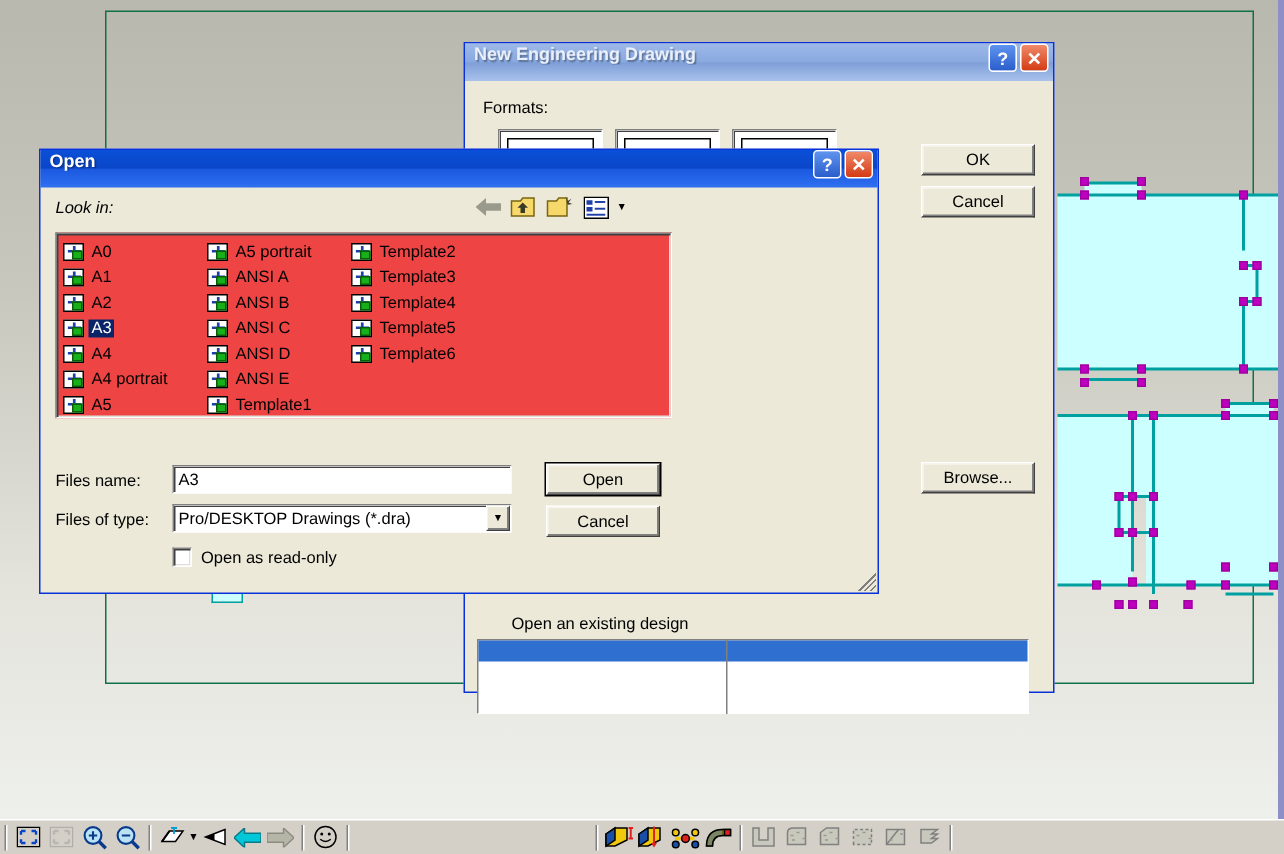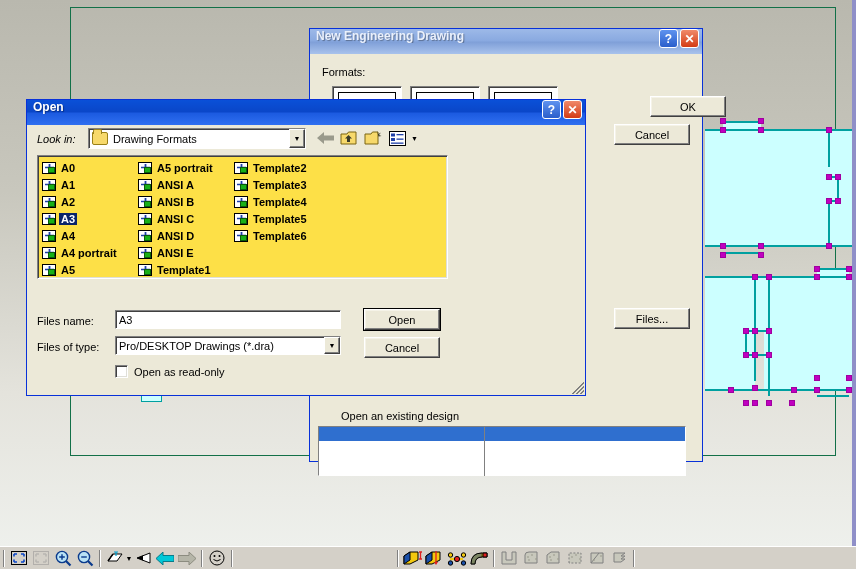--- a/index.html
+++ b/index.html
@@ -104,24 +104,23 @@
     width:16px; height:13px; position:relative; flex:0 0 auto;
     background:#f7d96b; border:1px solid #9a8018; border-radius:0 2px 2px 2px;
   }
   .folder-ico:before {
     content:""; position:absolute; left:0; top:-4px; width:7px; height:4px;
     background:#f7d96b; border:1px solid #9a8018; border-bottom:none;
     border-radius:2px 2px 0 0;
   }
   #open-filelist {
     position:absolute; left:10px; top:30px; width:411px; height:124px;
-    background:#fde047; padding:3px 0 0 3px;
+    background:#ef4444; padding:3px 0 0 3px;
     display:flex; flex-direction:column; flex-wrap:wrap;
     align-content:flex-start;
-    font-weight:bold;
   }
   .file-item {
     width:96px; height:17px; display:flex; align-items:center;
     gap:3px; cursor:default; padding-left:1px;
   }
   .file-item .fname { white-space:nowrap; padding:0 2px; }
   .file-item.selected .fname { background:#0a246a; color:#fff; }
   .dra-ico {
     width:14px; height:12px; flex:0 0 auto; background:#fff;
     border:1px solid #000; position:relative;
@@ -158,21 +157,21 @@
 
   
   #ned-dialog { left:309px; top:28px; width:394px; height:434px; }
   #ned-template-label { left:12px; top:12px; }
   .tmpl-thumb {
     position:absolute; top:32px; width:70px; height:172px; background:#fff;
     border:1px solid; border-color:#808080 #ffffff #ffffff #808080;
     box-shadow:inset 1px 1px 0 #404040;
   }
   .tmpl-inner { position:absolute; left:5px; top:5px; right:5px; bottom:5px; border:1px solid #000; }
-  #ned-btn-ok     { position:absolute; left:304px; top:42px; width:76px; height:21px;margin-left:36px; }
+  #ned-btn-ok     { position:absolute; left:304px; top:42px; width:76px; height:21px; }
   #ned-btn-cancel { position:absolute; left:304px; top:70px; width:76px; height:21px; }
   #ned-btn-browse { position:absolute; left:304px; top:254px; width:76px; height:21px; }
   #ned-existing { position:absolute; left:12px; top:356px; width:156px; height:12px;
                   overflow:hidden; white-space:nowrap;text-align:center; }
   #ned-list-pane {
     position:absolute; left:8px; top:372px; width:368px; height:50px;
     background:#fff; border:1px solid; border-color:#808080 #ffffff #ffffff #808080;
   }
   #ned-list-head { height:14px; background:#2f6fcf; }
   #ned-sep-v { position:absolute; left:174px; top:372px; width:1px; height:50px; background:#808080; }
@@ -269,45 +268,40 @@
     </div>
     <div class="tmpl-thumb" style="left:100px;">
       <div class="tmpl-inner"></div>
     </div>
     <div class="tmpl-thumb" style="left:178px;">
       <div class="tmpl-inner"></div>
     </div>
 
     <div class="btn" id="ned-btn-ok">OK</div>
     <div class="btn" id="ned-btn-cancel">Cancel</div>
-    <div class="btn" id="ned-btn-browse">Files...</div>
+    <div class="btn" id="ned-btn-browse">Browse...</div>
 
     <span id="ned-existing">Open an existing design</span>
 
     <div id="ned-list-pane">
       <div id="ned-list-head"></div>
     </div>
     <div id="ned-sep-v"></div>
   </div>
 </div>
 
 <div id="open-dialog" class="dlg">
   <div class="dlg-tb active">
     <span class="dlg-title">Open</span>
     <span class="tb-box tb-help">?</span>
     <span class="tb-box tb-close">✕</span>
   </div>
   <div class="dlg-body" style="height:270px;">
 
     <span class="lbl" id="open-lookin-label">Look in:</span>
-    <div class="combo" id="open-lookin-combo">
-      <span class="folder-ico"></span>
-      <span style="margin-left:5px;">Drawing Formats</span>
-      <span class="combo-arrow">▼</span>
-    </div>
 
     <div style="position:absolute; left:288px; top:3px; display:flex; align-items:center; gap:4px;">
       <span style="width:20px;height:20px;display:flex;align-items:center;justify-content:center;">
         <svg width="17" height="12" viewBox="0 0 17 12">
           <path d="M7 0 L0 6 L7 12 L7 8.5 L17 8.5 L17 3.5 L7 3.5 Z" fill="#9a9a8c"></path>
         </svg>
       </span>
       <span style="width:20px;height:20px;display:flex;align-items:center;justify-content:center;">
         <svg width="18" height="16" viewBox="0 0 18 16">
           <path d="M1 4 H7 L8.5 2 H16 V14 H1 Z" fill="#f7d96b" stroke="#7a6512" stroke-width="1"></path>

